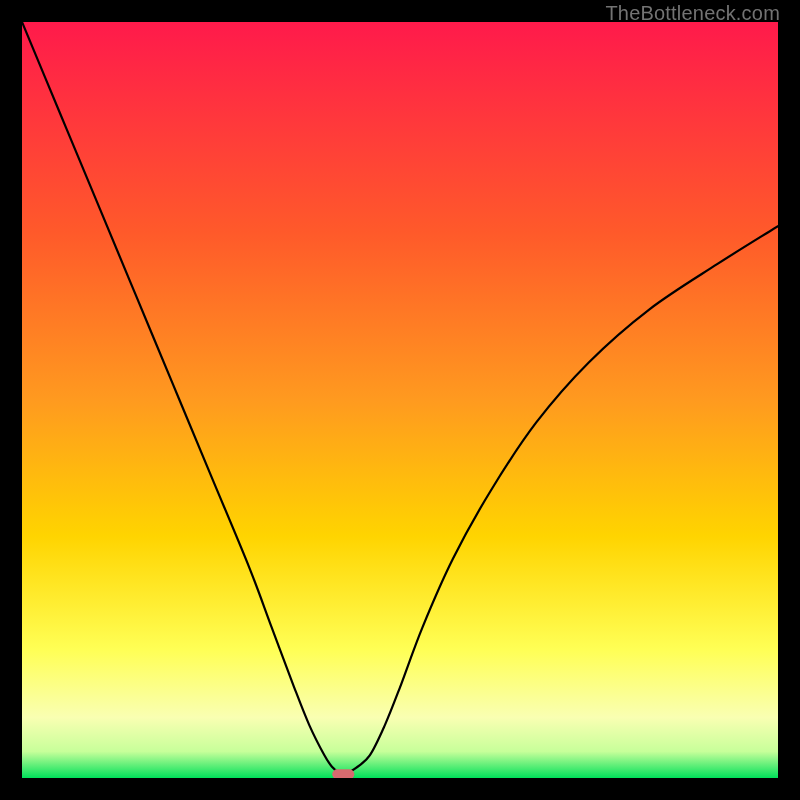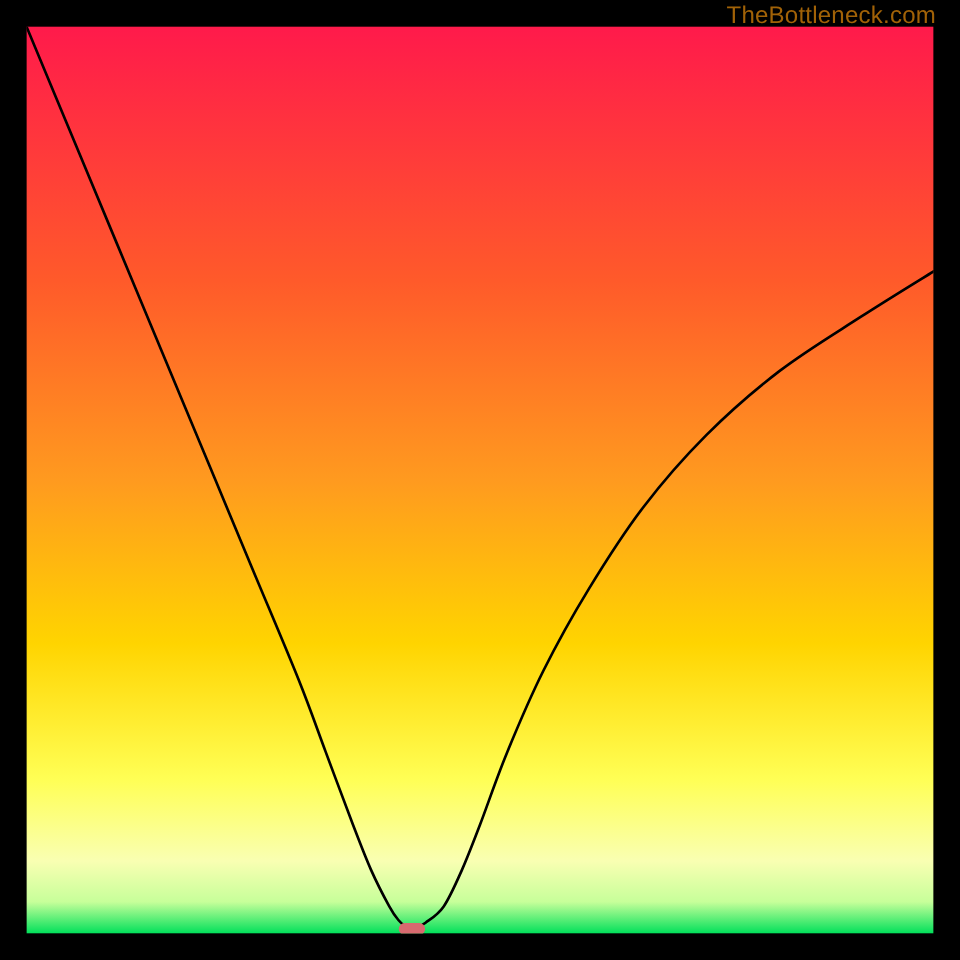--- a/index.html
+++ b/index.html
@@ -14,21 +14,21 @@
   .outer {
     width: 800px;
     height: 800px;
     background: #000;
     position: relative;
   }
   .watermark {
     position: absolute;
     top: 2px;
     right: 20px;
-    color: #a16207;
+    color: #737373;
     font-size: 20px;
     font-weight: 500;
     letter-spacing: 0.2px;
     z-index: 10;
   }
   .plot {
     position: absolute;
     left: 22px;
     top: 22px;
     width: 756px;

